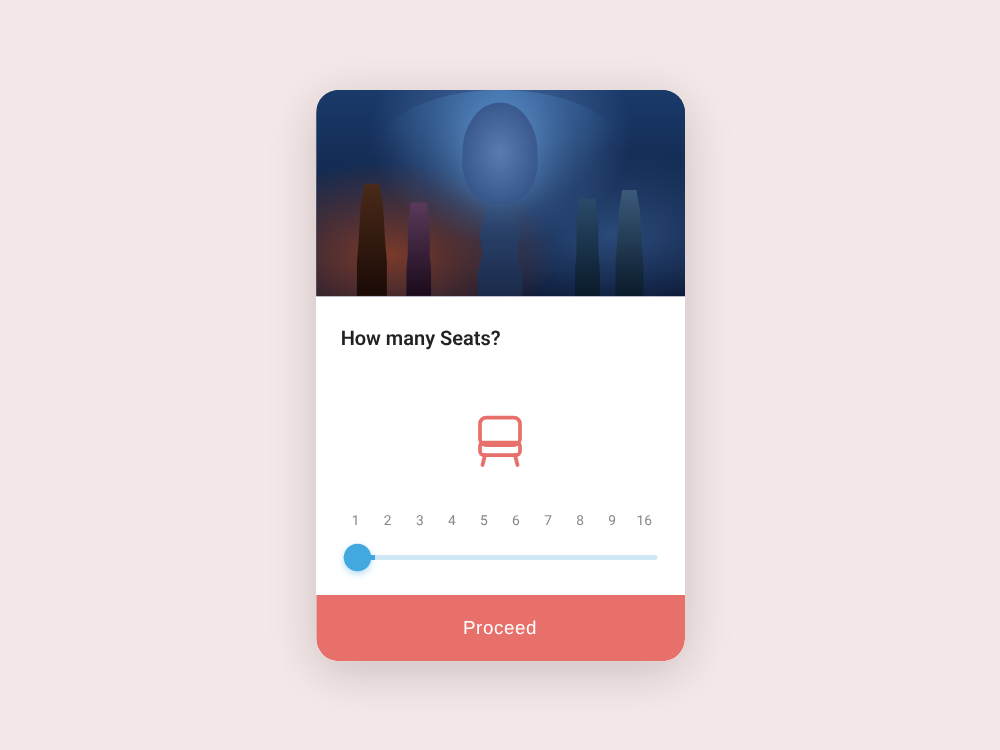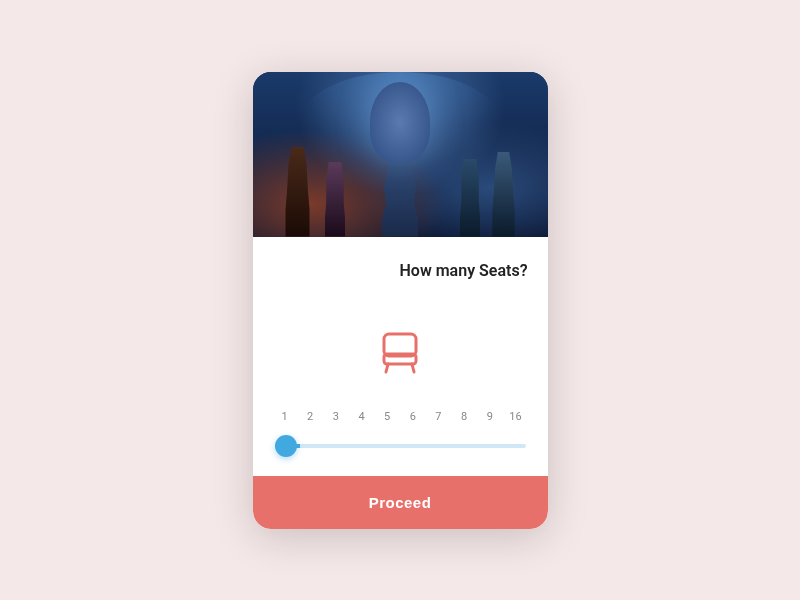--- a/index.html
+++ b/index.html
@@ -108,21 +108,21 @@
       width: 200px;
       height: 100px;
       border-radius: 50%;
       background: radial-gradient(ellipse at center top, rgba(100,180,255,0.3) 0%, transparent 70%);
     }
 
     .card-body {
       padding: 24px 20px 0 20px;
       display: flex;
       flex-direction: column;
-      align-items: flex-end;
+      align-items: flex-start;
       background: #fff;
     }
 
     .question-title {
       font-size: 16px;
       font-weight: 600;
       color: #222;
       text-align: center;
       margin-bottom: 30px;
     }
@@ -194,21 +194,21 @@
       border: none;
       box-shadow: 0 2px 6px rgba(66,168,224,0.4);
     }
 
     .proceed-btn {
       width: 100%;
       padding: 18px 0;
       background: #e8706a;
       color: #fff;
       font-size: 15px;
-      font-weight: 700;
+      font-weight: 400;
       border: none;
       cursor: pointer;
       letter-spacing: 0.5px;
       border-radius: 0 0 18px 18px;
     }
   </style>
 </head>
 <body>
 
 <div class="card">

